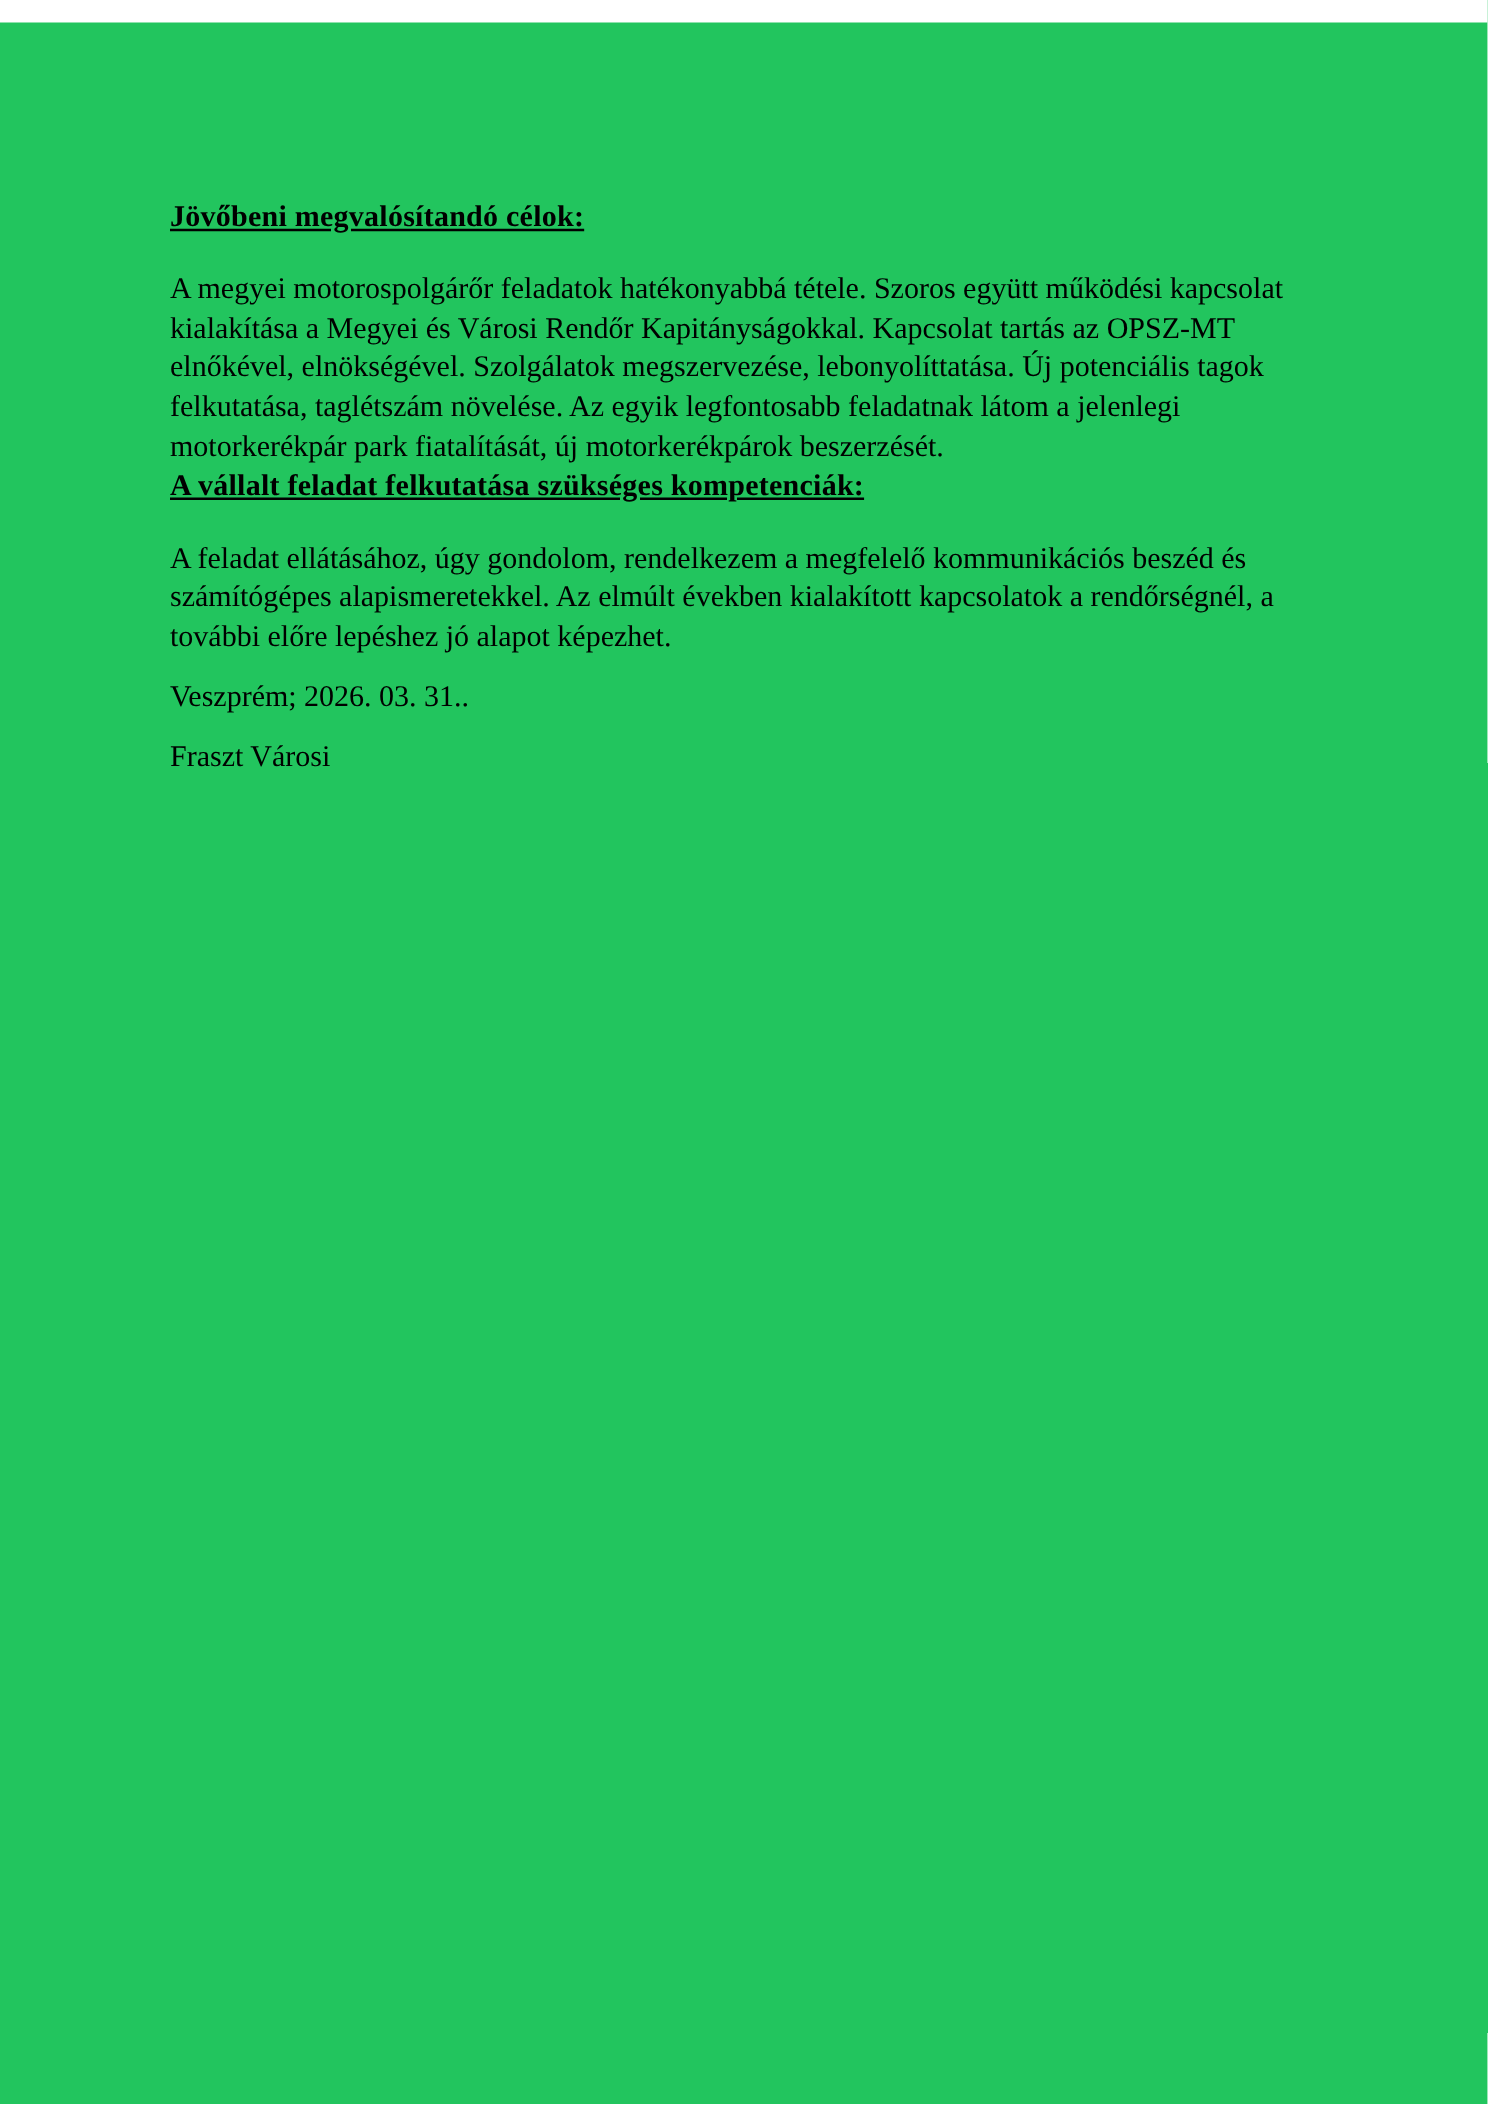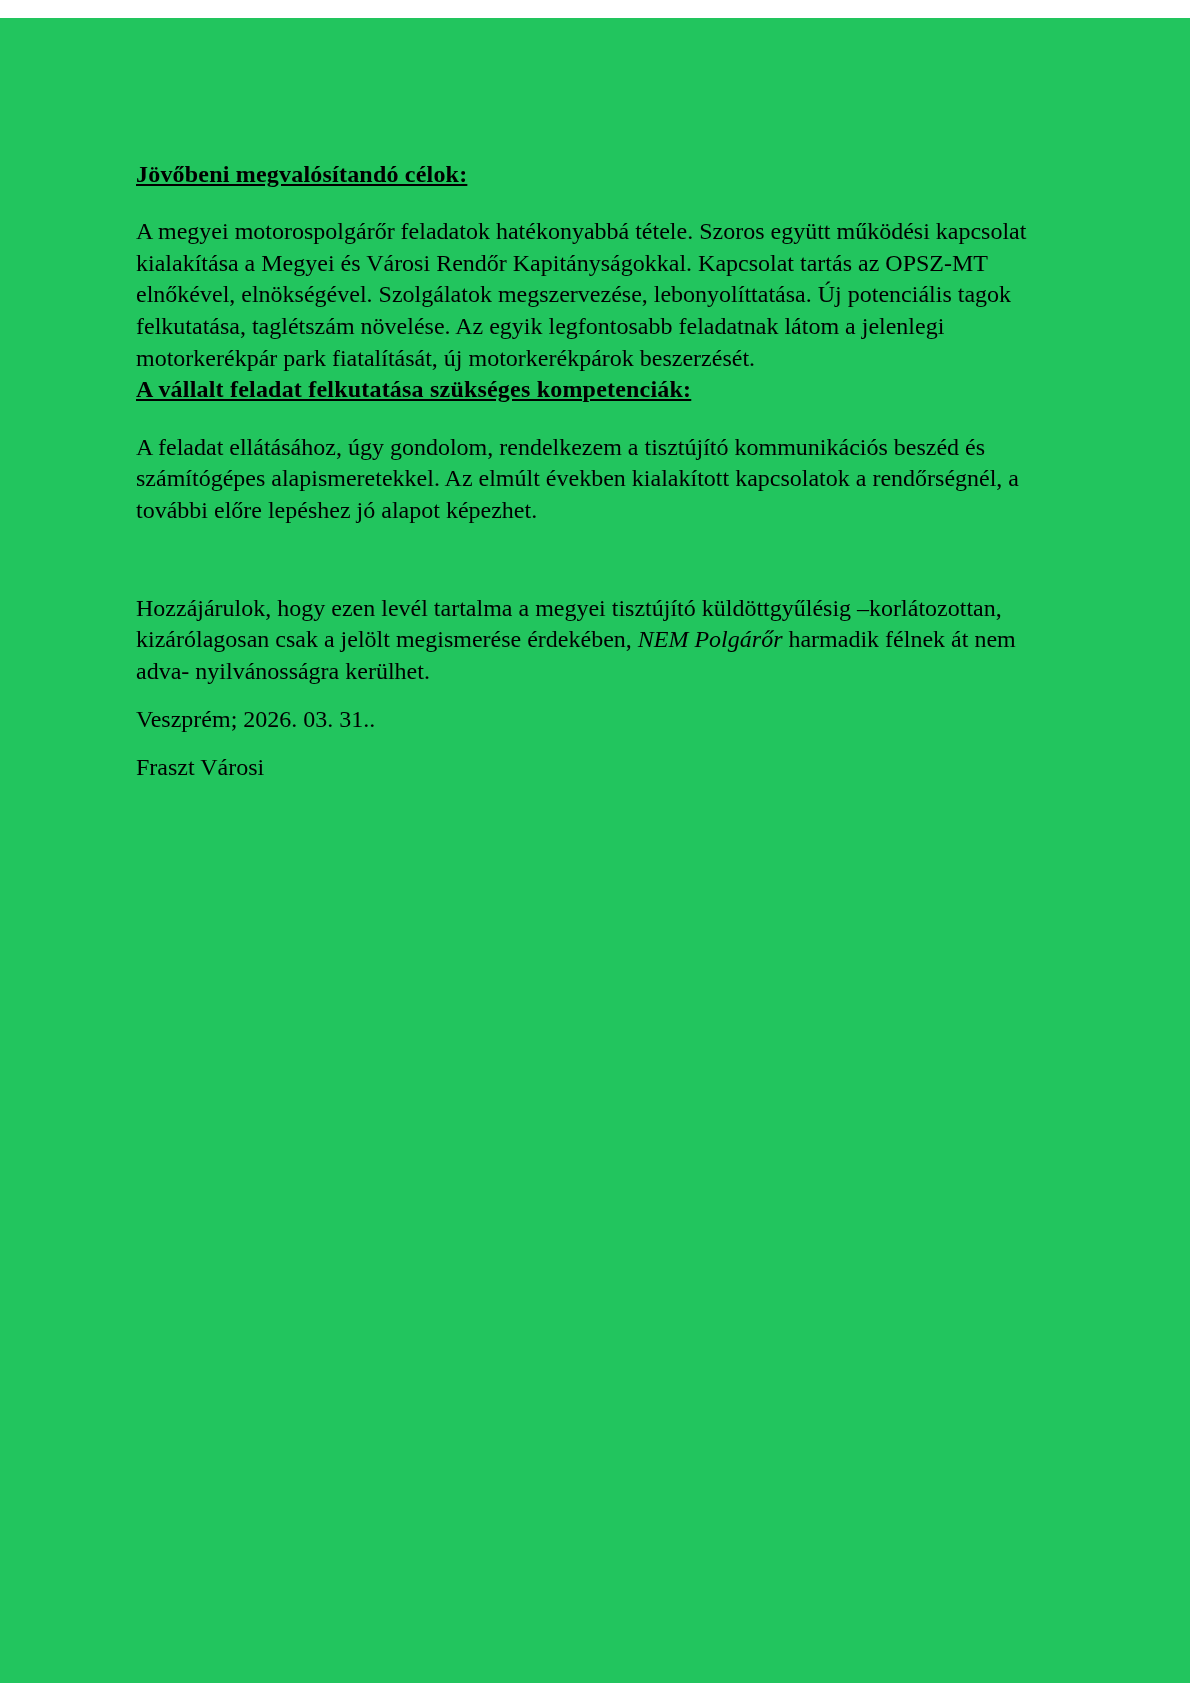--- a/index.html
+++ b/index.html
@@ -52,23 +52,22 @@
 
 <div class="page">
   <div class="content">
 
     <h1 class="section-heading heading-goals">Jövőbeni megvalósítandó célok:</h1>
 
     <p class="goals-body">A megyei motorospolgárőr feladatok hatékonyabbá tétele. Szoros együtt működési kapcsolat kialakítása a Megyei és Városi Rendőr Kapitányságokkal. Kapcsolat tartás az OPSZ-MT elnőkével, elnökségével. Szolgálatok megszervezése, lebonyolíttatása. Új potenciális tagok felkutatása, taglétszám növelése. Az egyik legfontosabb feladatnak látom a jelenlegi motorkerékpár park fiatalítását, új motorkerékpárok beszerzését.</p>
 
     <h1 class="section-heading heading-competencies">A vállalt feladat felkutatása szükséges kompetenciák:</h1>
 
-    <p class="competencies-body">A feladat ellátásához, úgy gondolom, rendelkezem a tisztújító kommunikációs beszéd és számítógépes alapismeretekkel. Az elmúlt években kialakított kapcsolatok a rendőrségnél, a további előre lepéshez jó alapot képezhet.</p>
+    <p class="competencies-body">A feladat ellátásához, úgy gondolom, rendelkezem a megfelelő kommunikációs beszéd és számítógépes alapismeretekkel. Az elmúlt években kialakított kapcsolatok a rendőrségnél, a további előre lepéshez jó alapot képezhet.</p>
 
-    <p class="consent-paragraph"><span>Hozzájárulok, hogy ezen levél tartalma a megyei tisztújító küldöttgyűlésig –korlátozottan, kizárólagosan csak a jelölt megismerése érdekében, </span><em class="inline-italic">NEM Polgárőr</em><span> harmadik félnek át nem adva- nyilvánosságra kerülhet.</span></p>
 
     <p class="date-line">Veszprém; 2026. 03. 31..</p>
 
     <p class="signature-name">Fraszt Városi</p>
 
 
   </div>
 </div>
 
 </body></html>

